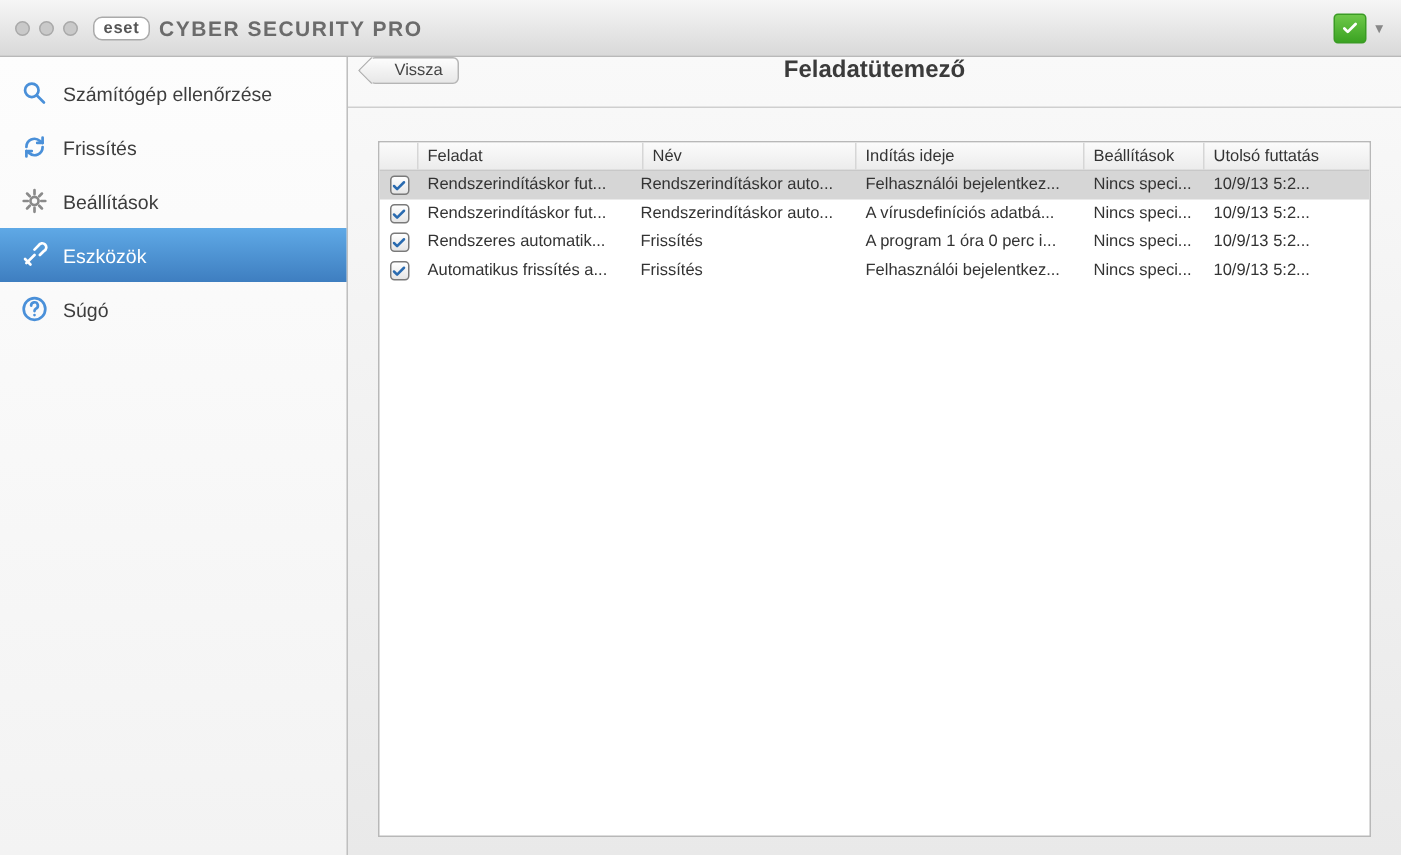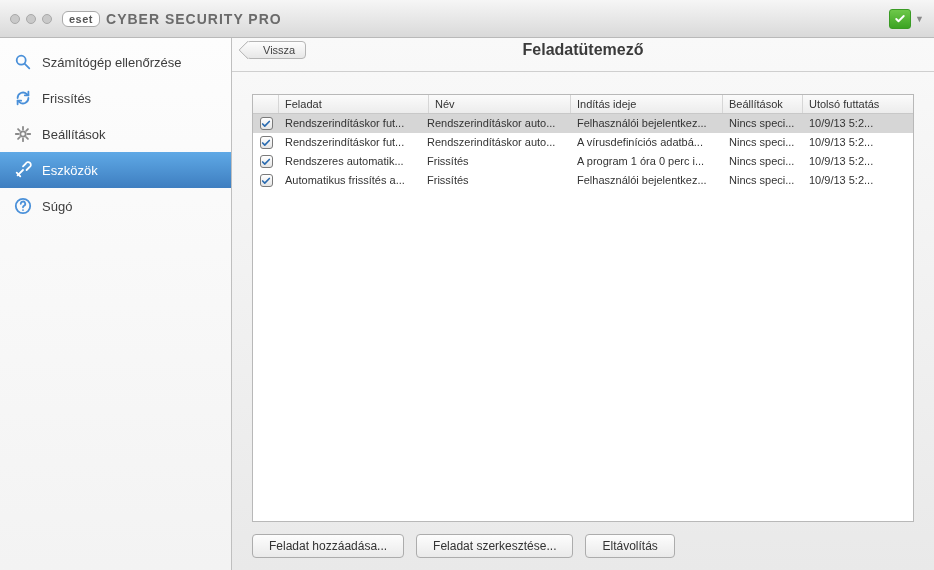--- a/index.html
+++ b/index.html
@@ -71,22 +71,22 @@
 .sidebar-item.selected .icon { color:#fff; }
 
 .main {
   flex:1;
   background: linear-gradient(to bottom, #f9f9f9, #e9e9e9);
   display:flex; flex-direction:column;
 }
 .main-header {
   position: relative;
   height: 34px;
-  display:flex; align-items:flex-end;
-  padding: 12px 14px;
+  display:flex; align-items:flex-start;
+  padding: 0 14px;
   border-bottom: 1px solid #cfcfcf;
 }
 .back-btn {
   position: relative;
   background: linear-gradient(#fdfdfd,#e7e7e7);
   border:1px solid #b5b5b5;
   border-radius: 4px;
   font-size: 11px;
   padding: 2px 10px 2px 16px;
   color:#444;
@@ -314,21 +314,16 @@
               </div>
               <div class="td col-name">Automatikus frissítés a...</div>
               <div class="td col-task">Frissítés</div>
               <div class="td col-start">Felhasználói bejelentkez...</div>
               <div class="td col-set">Nincs speci...</div>
               <div class="td col-last">10/9/13 5:2...</div>
             </div>
           </div>
       </div>
 
-      <div class="footer-buttons">
-        <button class="btn">Feladat hozzáadása...</button>
-        <button class="btn">Feladat szerkesztése...</button>
-        <button class="btn">Eltávolítás</button>
-      </div>
     </div>
   </div>
 
 </div>
 
 </body></html>

